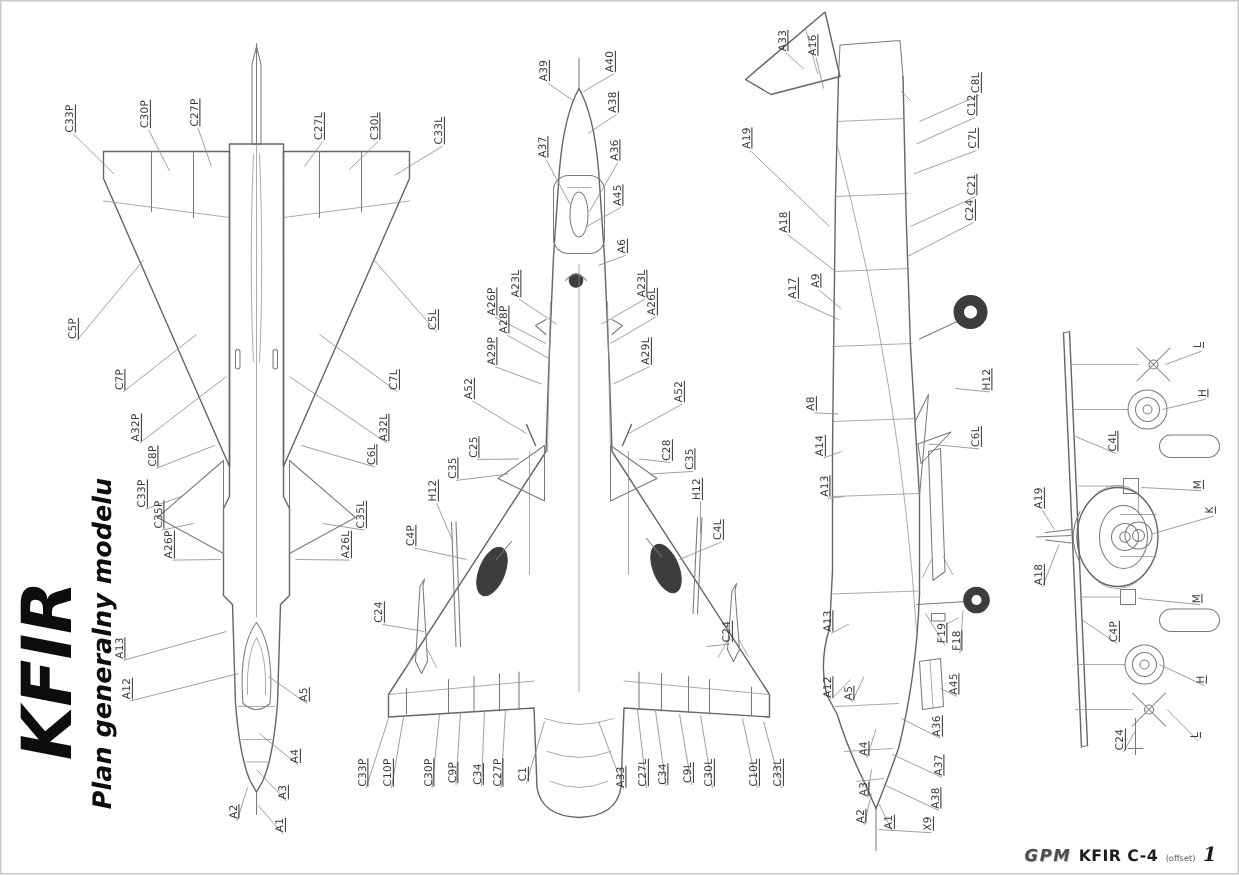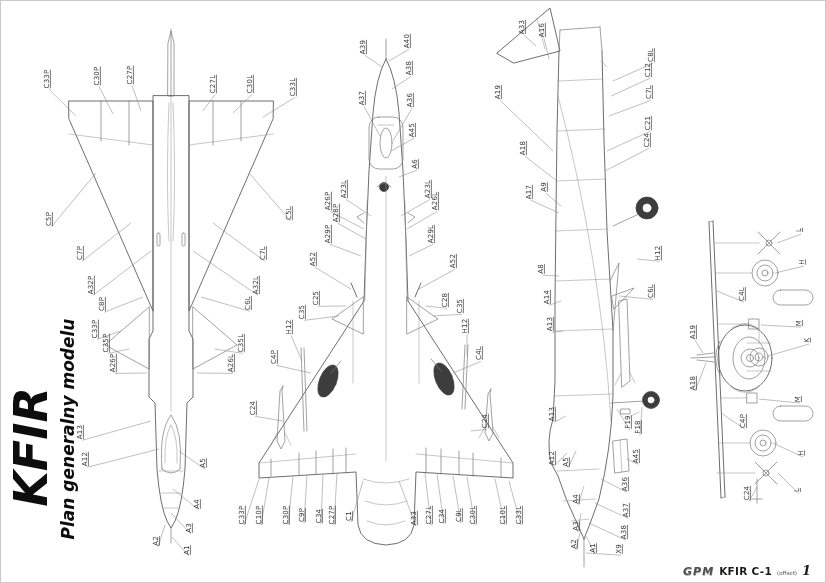--- a/index.html
+++ b/index.html
@@ -604,17 +604,17 @@
         </g>
         <g>
           <line x1="748" y1="500.3" x2="756" y2="486"></line>
           <text transform="translate(746,492) rotate(-90)">C24</text>
         </g>
       </g>
   </svg>
 
   <div class="footer">
     <span class="publisher">GPM</span>
-    <span class="model">KFIR C-1</span>
+    <span class="model">KFIR C-4</span>
     <span class="note">(offset)</span>
     <span class="sheetno">1</span>
   </div>
 </div>
 
 </body></html>

